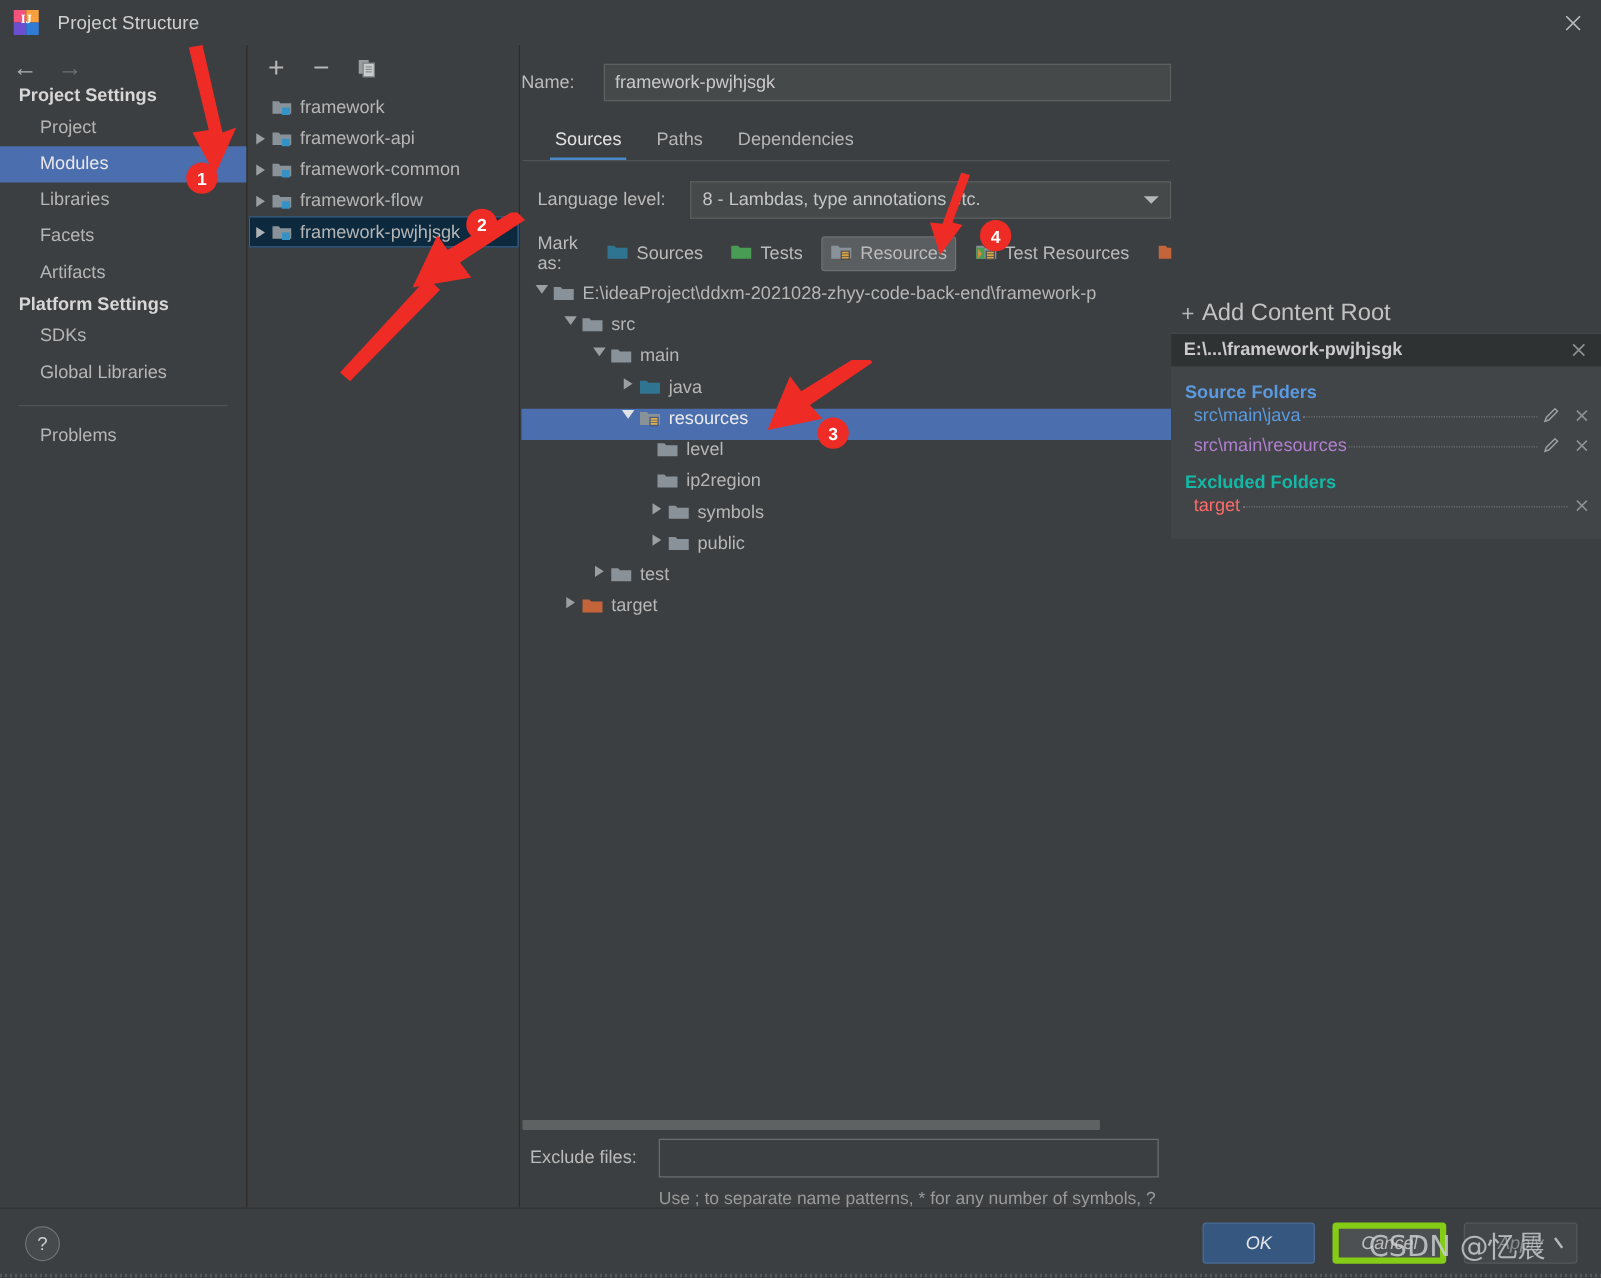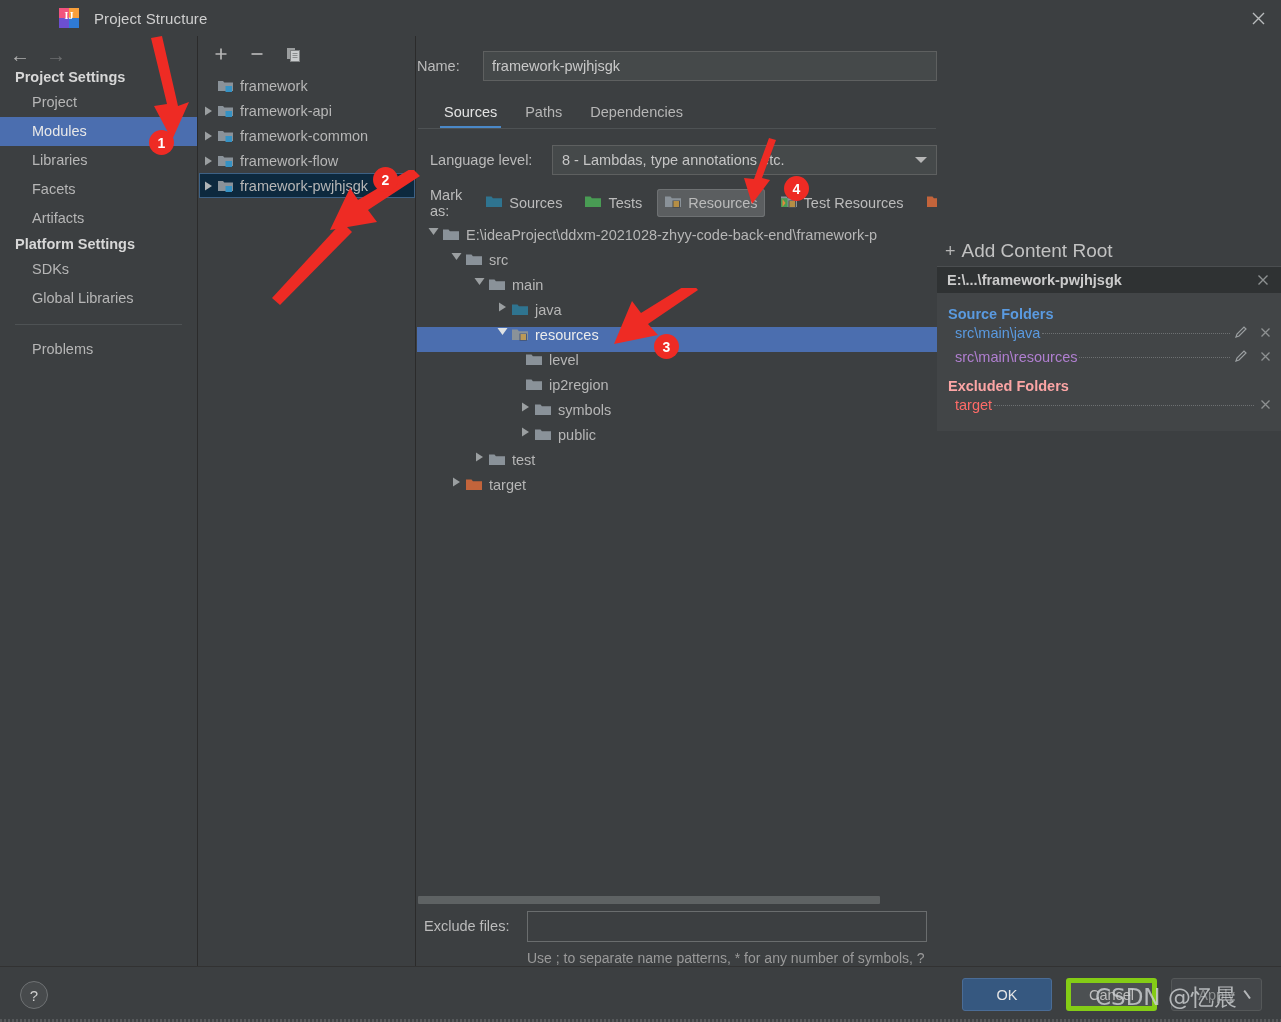--- a/index.html
+++ b/index.html
@@ -13,21 +13,21 @@
     position: relative;
     width: 1281px; height: 1022px;
     background: #3c3f41;
     color: #bbbbbb;
   }
 
   
   #titlebar {
     position: absolute; left: 0; top: 0; width: 1281px; height: 36px;
     background: #3c3f41;
-    display: flex; align-items: center; padding-left: 48px;
+    display: flex; align-items: center;
   }
   #app-icon {
     width: 20px; height: 20px; margin-left: 11px; position: relative; flex: 0 0 auto;
   }
   #app-icon .q1 { position:absolute; left:0; top:0; width:10px; height:10px; background:#f2537d; }
   #app-icon .q2 { position:absolute; left:10px; top:0; width:10px; height:10px; background:#f9a03c; }
   #app-icon .q3 { position:absolute; left:0; top:10px; width:10px; height:10px; background:#6c4fd1; }
   #app-icon .q4 { position:absolute; left:10px; top:10px; width:10px; height:10px; background:#2f7bd6; }
   #app-icon .ij {
     position:absolute; left:3px; top:2px; width:14px; height:12px;
@@ -214,21 +214,21 @@
   #root-header {
     height: 27px; background: #2f3233; display: flex; align-items: center;
     padding: 0 8px 0 10px; position: relative; border-top: 1px solid #4b4e50;
   }
   #root-header .t { font-size: 14.5px; font-weight: bold; color: #cbcbcb; }
   #root-header .x { position: absolute; right: 10px; top: 5px; cursor: pointer; }
   #root-body { background: #424547; padding: 8px 0 10px 0; }
   .fgroup-title { font-size: 14.5px; font-weight: bold; padding: 5px 0 3px 11px; }
   .fgroup-title.src { color: #5a9ae0; }
   .fgroup-title.res { color: #b07fd0; }
-  .fgroup-title.exc { color: #fca5a5; }
+  .fgroup-title.exc { color: #14b8a6; }
   .fentry {
     display: flex; align-items: flex-start; height: 24px; padding: 0 8px 0 18px; position: relative;
   }
   .fentry .path { font-size: 14.5px; white-space: nowrap; }
   .fentry .path.src { color: #5a9ae0; }
   .fentry .path.res { color: #b07fd0; }
   .fentry .path.exc { color: #ff6b68; }
   .fentry .dots {
     flex: 1 1 auto; height: 1px; margin: 8px 4px 0 2px;
     border-bottom: 1px dotted #6d7072;
@@ -243,21 +243,21 @@
   }
   #help-btn {
     position: absolute; left: 20px; top: 14px; width: 28px; height: 28px;
     border-radius: 50%; border: 1px solid #6f7274; background: #474a4c;
     display: flex; align-items: center; justify-content: center;
     font-size: 15px; color: #cfcfcf; cursor: pointer;
   }
   .dlg-btn {
     position: absolute; top: 11px; height: 33px; border-radius: 3px;
     display: flex; align-items: center; justify-content: center;
-    font-size: 14.5px; cursor: pointer;
+    font-size: 14.5px; cursor: pointer; font-style: italic;
   }
   #ok-btn { left: 962px; width: 90px; background: #365880; border: 1px solid #4a6c96; color: #e6e6e6; }
   #cancel-btn { left: 1066px; width: 91px; background: #4c5052; border: 5px solid #84cc16; color: #bdbdbd; }
   #apply-btn { left: 1171px; width: 91px; background: #44474a; border: 1px solid #555859; color: #8b8e8f; }
 
   
   #watermark {
     position: absolute; left: 1095px; top: 982px;
     font-size: 23px; color: #cdd0d2; opacity: .82;
     white-space: nowrap; pointer-events: none;

